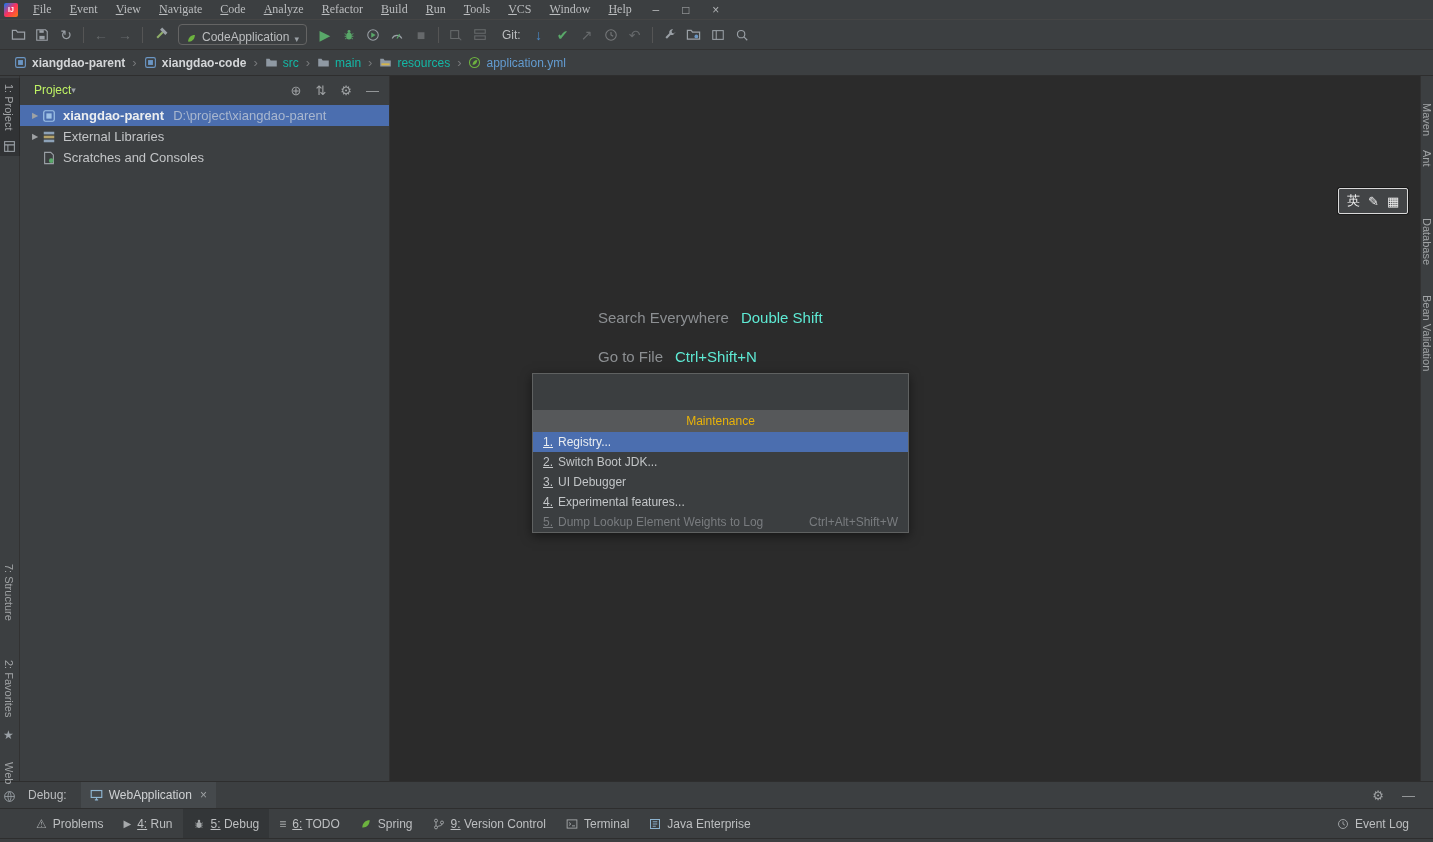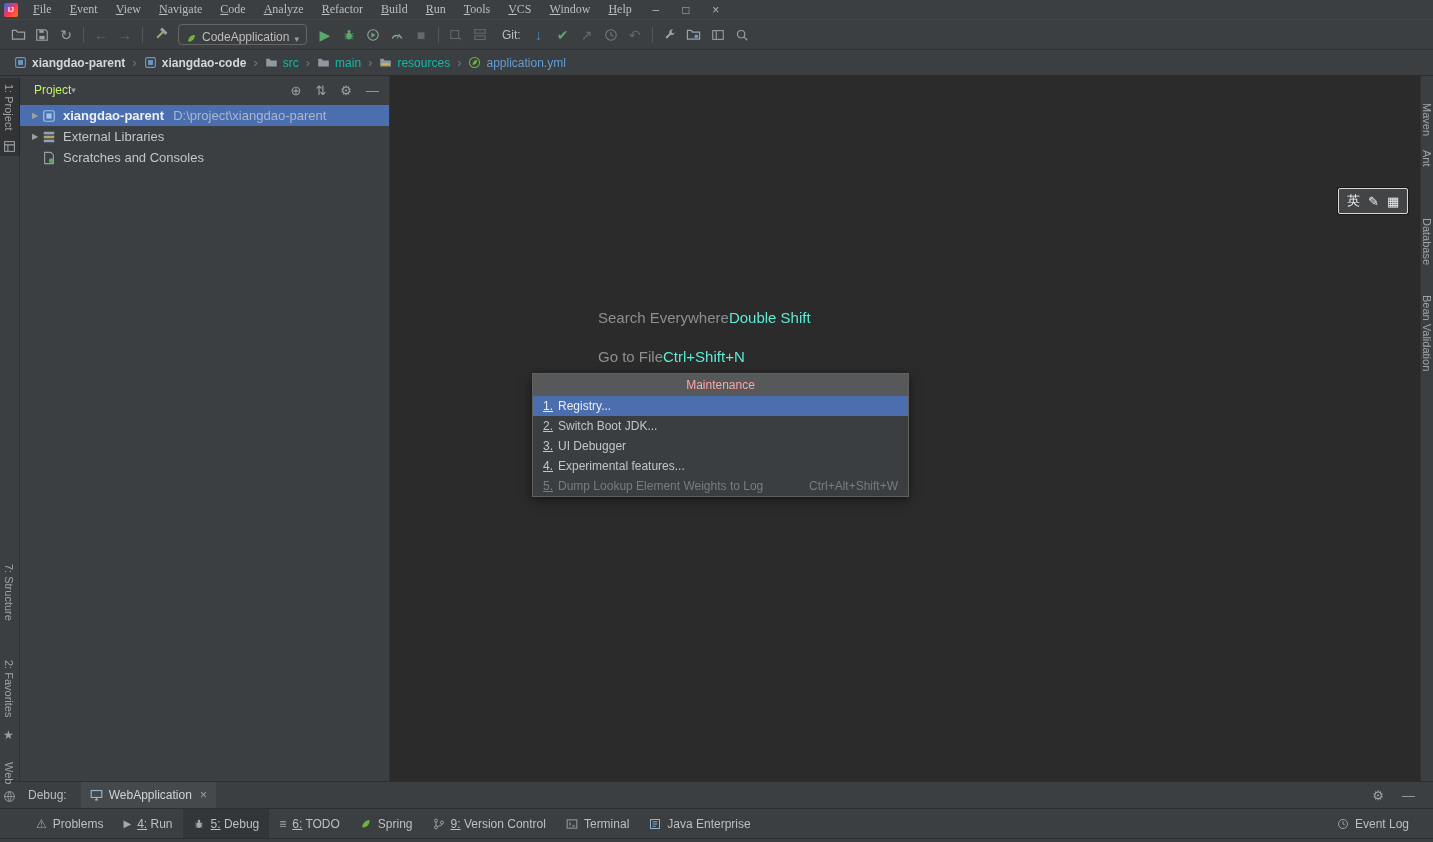--- a/index.html
+++ b/index.html
@@ -57,27 +57,27 @@
   .tree-row { height:21px; display:flex; align-items:center; padding-left:8px; white-space:nowrap; }
   .tree-row.selected { background:#4b6eaf; }
   .chev { width:14px; font-size:8px; color:#9fa2a4; text-align:center; flex:0 0 14px; }
   .tree-ico { width:15px; height:15px; margin-right:6px; flex:0 0 15px; display:flex; align-items:center; }
   .tree-name { color:#c3c5c7; }
   .tree-row.selected .tree-name { color:#eceef0; font-weight:bold; }
   .tree-path { margin-left:9px; color:#a9b7cf; }
   
   .editor { flex:1 1 auto; background:#2b2b2b; position:relative; }
   .hints { position:absolute; left:208px; top:222px; font-size:15px; }
-  .hint-line { height:39px; display:flex; align-items:center; gap:0; }
+  .hint-line { height:39px; display:flex; align-items:center; gap:12px; }
   .hint-label { color:#8c8f92; }
   .hint-key { color:#5eead4; }
   
   .popup { position:absolute; left:142px; top:297px; width:377px; background:#3b3e40;
            border:1px solid #5f6161; box-shadow:0 3px 10px rgba(0,0,0,0.5); }
-  .popup-header { height:22px; background:#56585a; color:#fca5a5; display:flex; align-items:center; justify-content:center; }
+  .popup-header { height:22px; background:#56585a; color:#eab308; display:flex; align-items:center; justify-content:center;margin-top:36px; }
   .popup-item { height:20px; display:flex; align-items:center; padding:0 10px; color:#c2c5c7; }
   .popup-item.selected { background:#4b6eaf; color:#e8ecf0; }
   .popup-item.disabled { color:#797c7f; }
   .popup-num { text-decoration:underline; margin-right:5px; }
   .popup-label { flex:1; }
   .popup-shortcut { color:#85888b; }
   .popup-item.disabled .popup-shortcut { color:#797c7f; }
   
   .ime { position:absolute; left:948px; top:112px; height:26px; display:flex; align-items:center; gap:8px;
          padding:0 8px; border:1px solid #d9d9d9; border-radius:2px; background:rgba(70,73,75,0.85);

